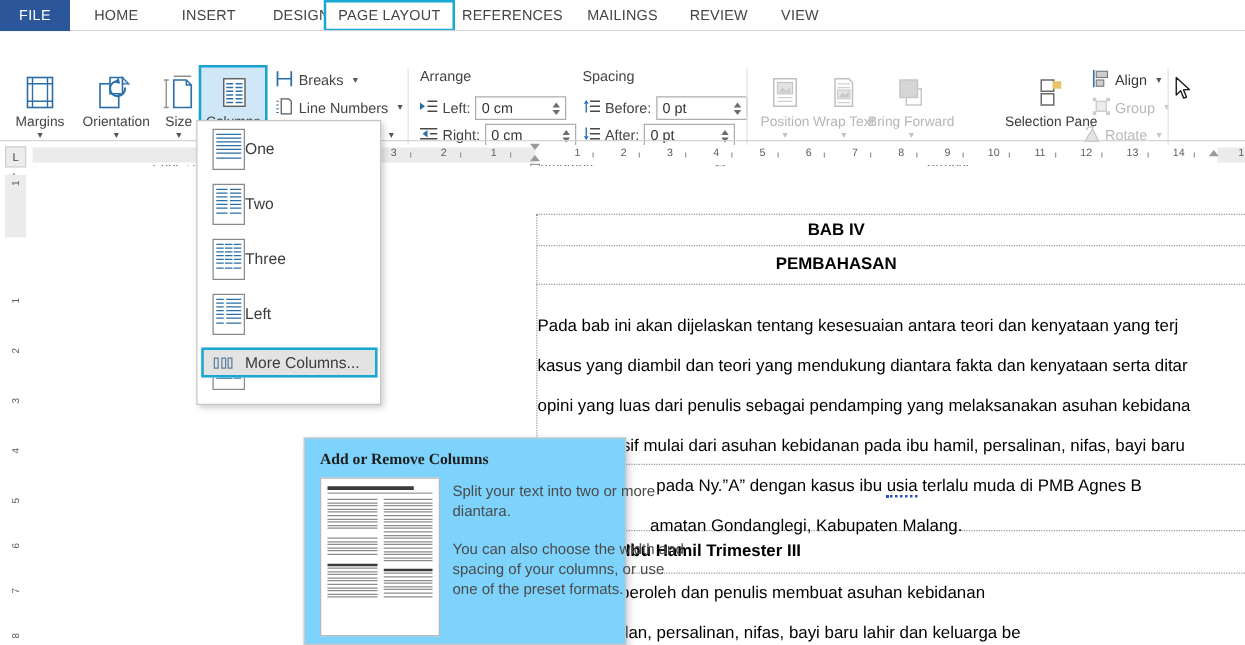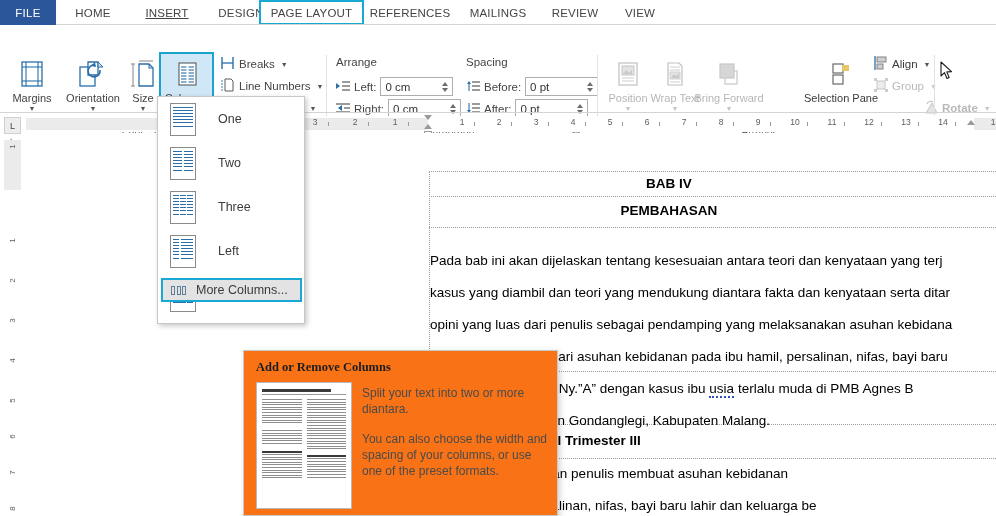--- a/index.html
+++ b/index.html
@@ -87,34 +87,34 @@
   .dt-head{font-weight:bold;font-size:13.5px;text-align:center;}
   .dt-body{font-size:13.5px;white-space:nowrap;}
   .dt-sub{font-weight:bold;font-size:13.5px;white-space:nowrap;}
   .dashline{position:absolute;height:0;border-top:1px dotted #9b9b9b;}
   .vdashline{position:absolute;width:0;border-left:1px dotted #9b9b9b;}
   .ulerr{border-bottom:2px dotted #2b4fbf;}
 
   
   .dropdown{position:absolute;left:157px;top:96px;width:148px;height:228px;background:#fff;
     border:1px solid #c6c6c6;box-shadow:2px 2px 5px rgba(0,0,0,.22);box-sizing:border-box;}
-  .dd-item{position:relative;height:44px;display:flex;align-items:center;padding-left:12px;gap:22px;
+  .dd-item{position:relative;height:44px;display:flex;align-items:center;padding-left:12px;
     font-size:12.5px;color:#3b3b3b;}
   .colicon{width:26px;height:33px;border:1px solid #8a8a8a;background:#fff;position:relative;
     box-sizing:border-box;padding:3px 2px;display:flex;gap:1.5px;}
   .colicon .cc{flex:1;display:flex;flex-direction:column;gap:2.2px;}
   .colicon .cc span{display:block;height:1px;background:#2a6fa8;}
   .dd-more{position:absolute;left:3px;top:181px;width:141px;height:24px;background:#e3e3e3;
     border:2px solid #18a8d4;box-sizing:border-box;display:flex;align-items:center;gap:10px;padding-left:8px;
     font-size:12.5px;color:#3b3b3b;}
   .moreicon{display:flex;gap:1.5px;}
   .moreicon span{display:block;width:4px;height:9px;border:1px solid #5d7f9c;box-sizing:border-box;}
 
   
-  .tooltip{position:absolute;left:243px;top:350px;width:315px;height:166px;background:#f97316;
+  .tooltip{position:absolute;left:243px;top:350px;width:258px;height:166px;background:#7dd3fc;
     border:1px solid #c9c9c9;box-shadow:2px 2px 6px rgba(0,0,0,.18);box-sizing:border-box;}
   .tt-title{position:absolute;left:12px;top:9px;font-size:12.5px;font-weight:bold;color:#1d1d1d;
     font-family:"Liberation Serif", serif;}
   .tt-thumb{position:absolute;left:12px;top:31px;width:96px;height:127px;background:#fff;
     border:1px solid #b8b8b8;box-sizing:border-box;padding:6px 5px;}
   .tt-thumb .tt-h{height:3px;background:#3a3a3a;margin-bottom:2px;width:82%;}
   .tt-cols{display:flex;gap:5px;}
   .tt-col{flex:1;display:flex;flex-direction:column;gap:1.6px;}
   .tt-col i{display:block;height:1px;background:#8d8d8d;}
   .tt-body{position:absolute;left:118px;top:34px;width:186px;font-size:12px;color:#4a4a4a;line-height:16px;}
@@ -127,21 +127,21 @@
 
 <div id="app">
 
   <div class="tabbar">
     <div class="tab-file">
       <span>FILE</span>
     </div>
     <div class="tab" style="left:56px;width:74px;">
       <span>HOME</span>
     </div>
-    <div class="tab" style="left:130px;width:74px;text-decoration:underline;">
+    <div class="tab" style="left:130px;width:74px;">
       <span>INSERT</span>
     </div>
     <div class="tab" style="left:204px;width:74px;">
       <span>DESIGN</span>
     </div>
     <div class="tab active-box" style="left:259px;width:105px;">
       <span>PAGE LAYOUT</span>
     </div>
     <div class="tab" style="left:364px;width:92px;">
       <span>REFERENCES</span>
@@ -448,21 +448,21 @@
               <rect x="11" y="0" width="3" height="3"></rect>
             <rect x="0" y="11" width="3" height="3"></rect>
               <rect x="11" y="11" width="3" height="3"></rect>
           </g>
         </svg>
       </span>
       <span>Group</span>
       <span class="caret">▼</span>
     </div>
 
-    <div class="smallbtn disabled" style="left:924px;top:75px;font-weight:bold;">
+    <div class="smallbtn disabled" style="left:866px;top:75px;">
       <span>
         <svg width="14" height="14" viewBox="0 0 14 14">
           <path d="M2 13 l6 -10 l5 10 z" fill="#e3e3e3" stroke="#c6c6c6" stroke-width="1"></path>
           <path d="M3 4 a4 4 0 0 1 6 -2" fill="none" stroke="#c6c6c6" stroke-width="1.2"></path>
         </svg>
       </span>
       <span>Rotate</span>
       <span class="caret">▼</span>
     </div>
 

